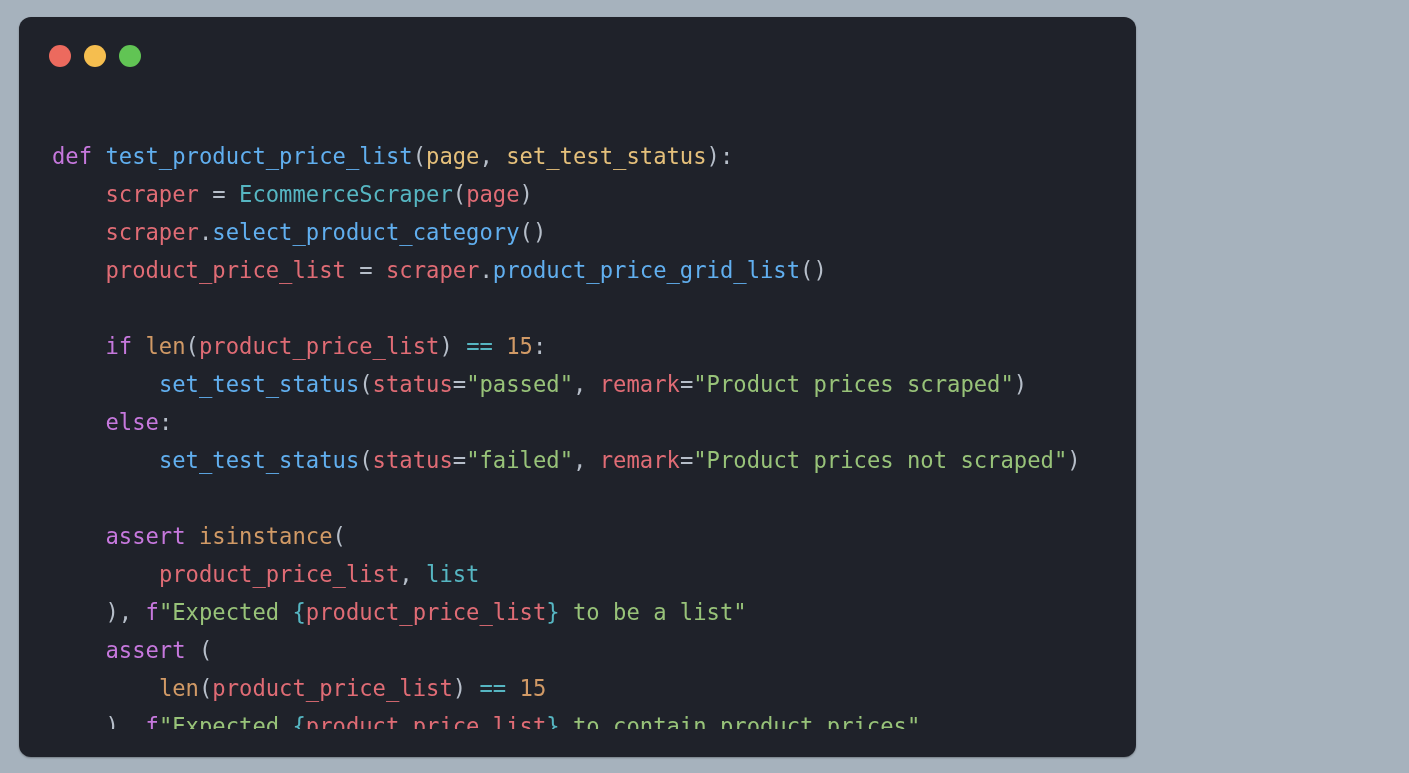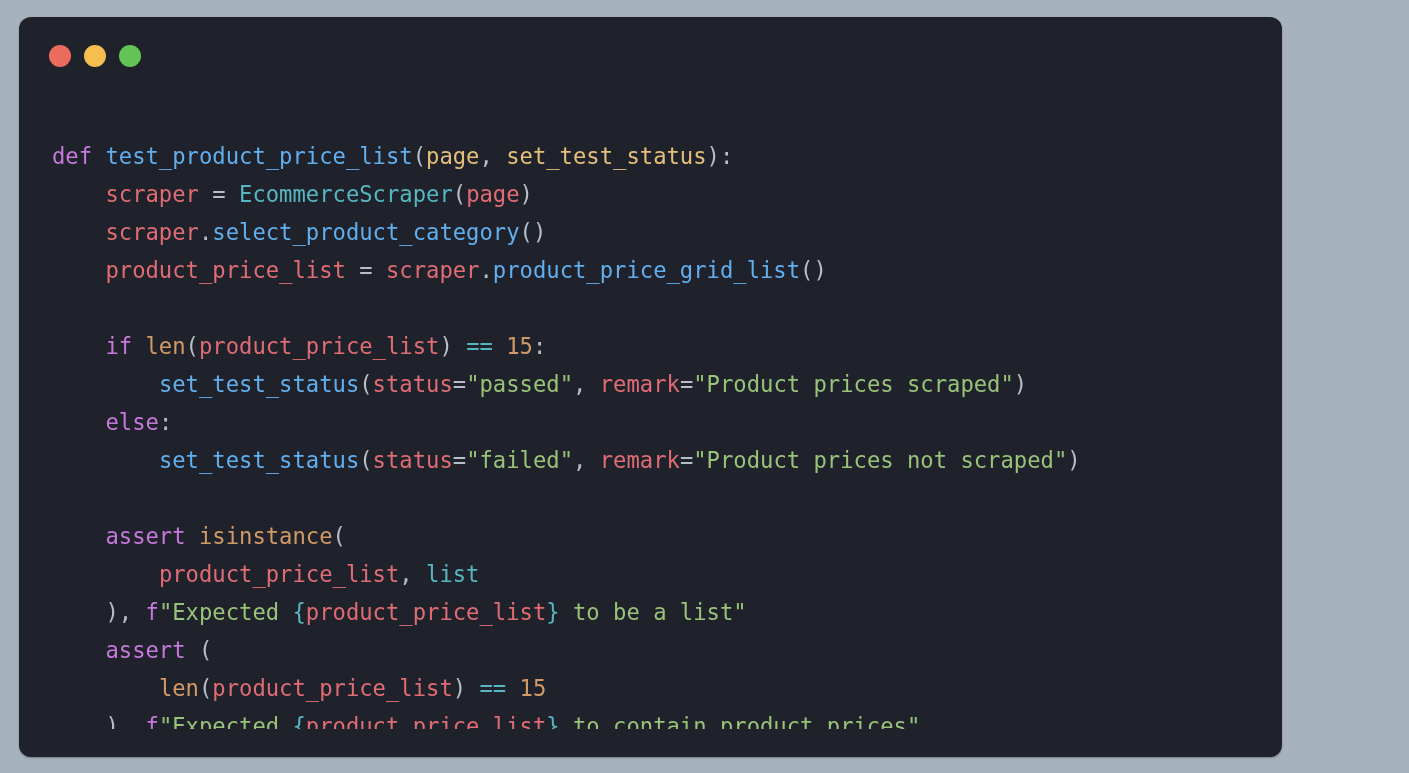--- a/index.html
+++ b/index.html
@@ -8,21 +8,21 @@
     width: 1409px;
     height: 773px;
     background: #a6b2bd;
     font-family: "SF Mono", "Menlo", "Consolas", "DejaVu Sans Mono", monospace;
     overflow: hidden;
   }
   .window {
     position: absolute;
     top: 17px;
     left: 19px;
-    width: 1263px;
+    width: 1117px;
     height: 740px;
     background: #1f222a;
     border-radius: 12px;
     box-shadow: 0 1px 2px rgba(0,0,0,0.3);
     box-sizing: border-box;
   }
   .traffic-lights {
     position: absolute;
     top: 28px;
     left: 30px;

